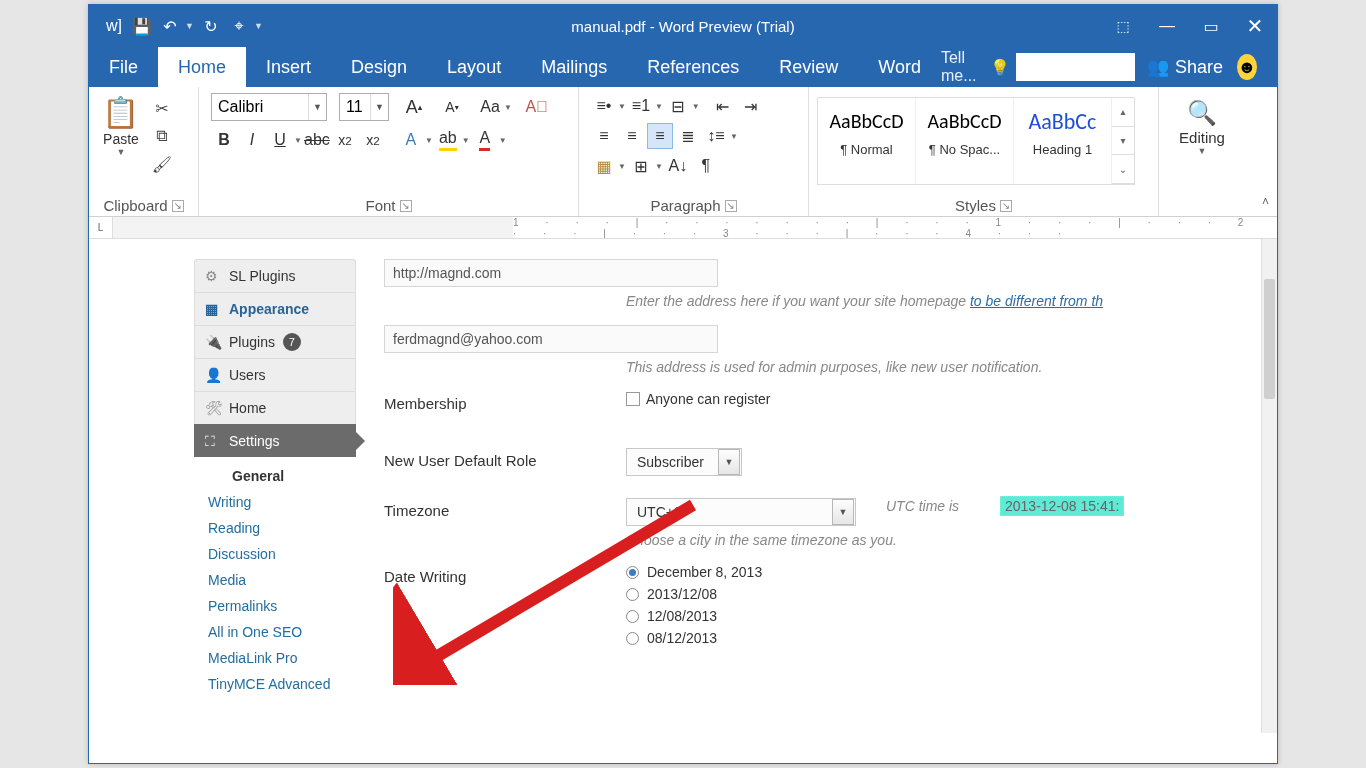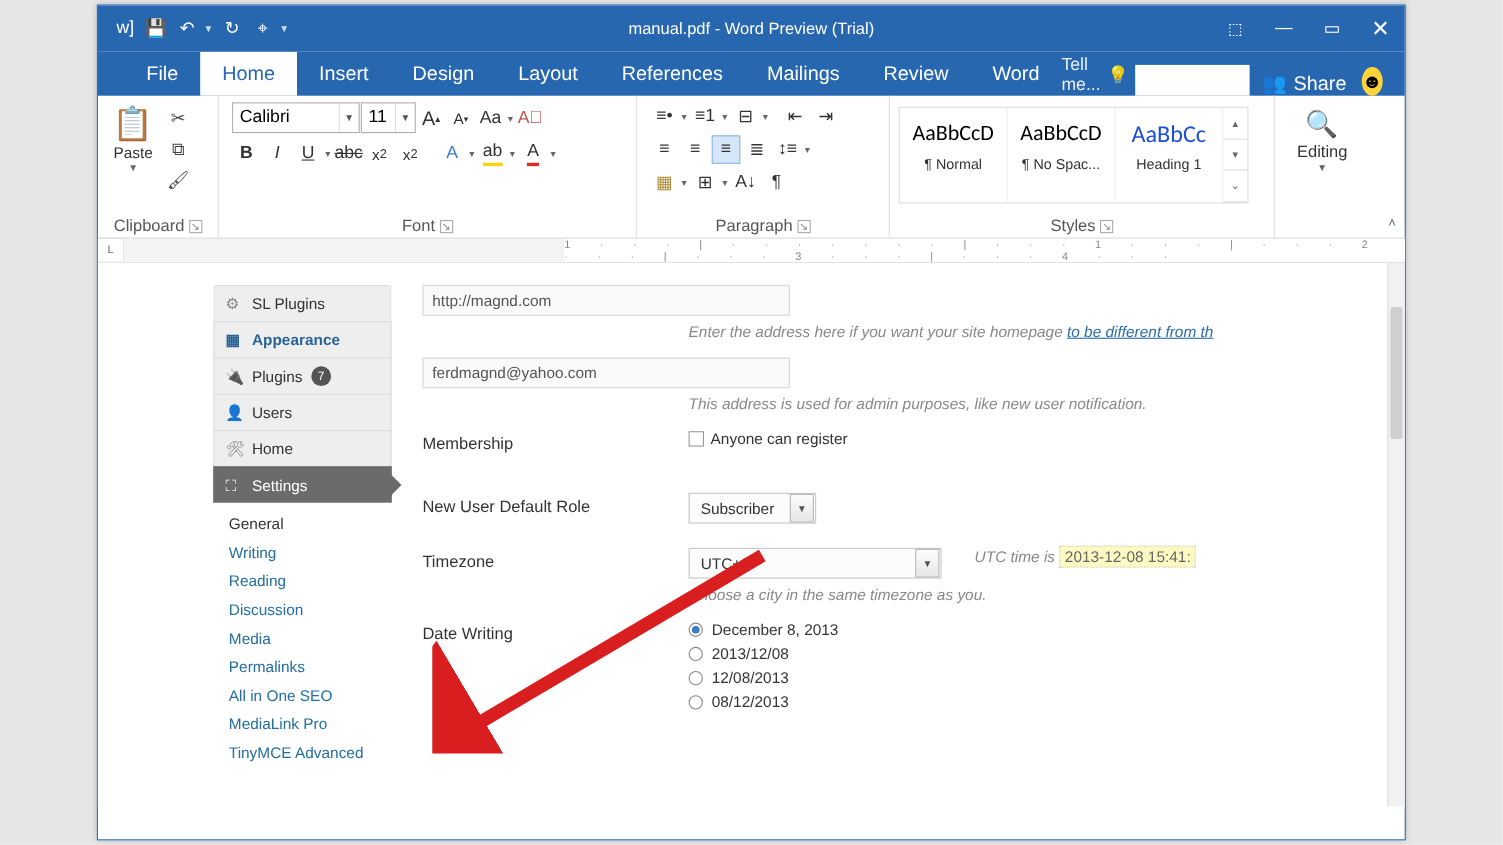--- a/index.html
+++ b/index.html
@@ -9,21 +9,21 @@
   .titlebar { height: 42px; background: #2767b0; color: #fff; display: flex; align-items: center; position: relative; }
   .qat { display: flex; align-items: center; gap: 6px; padding-left: 14px; }
   .qat .btn, .qat .sep { display: inline-flex; align-items: center; justify-content: center; width: 22px; height: 24px; color: #fff; font-size: 16px; }
   .qat .caret { font-size: 9px; margin-left: -2px; color: #cde; }
   .title { position: absolute; left: 0; right: 0; text-align: center; font-size: 15px; pointer-events: none; }
   .wincontrols { margin-left: auto; display: flex; }
   .wincontrols .c { width: 44px; height: 42px; display: flex; align-items: center; justify-content: center; font-size: 16px; color: #fff; }
   .wincontrols .c.close { font-size: 20px; }
   .wincontrols .c.popout { font-size: 14px; }
   
-  .tabs { height: 40px; background: #2767b0; display: flex; align-items: flex-end; padding-left: 24px; }
+  .tabs { height: 40px; background: #2767b0; display: flex; align-items: center; padding-left: 0; }
   .tab { padding: 0 20px; height: 40px; line-height: 40px; color: #fff; font-size: 18px; cursor: pointer; }
   .tab.file { color: #fff; }
   .tab.active { background: #fff; color: #2767b0; }
   .tabs .spacer { flex: 1; }
   .tellme { color: #fff; font-size: 16px; opacity: .9; margin-right: 6px; display:flex; align-items:center; gap:6px;}
   .tellsearch { width: 155px; height: 28px; background: #fff; margin-right: 8px; }
   .shareicon { width: 20px; color: #fff; font-size: 18px; margin: 0 4px; }
   .share { color: #fff; font-size: 18px; margin: 0 14px 0 4px; }
   .smiley { width: 26px; height: 26px; border-radius: 50%; background: #ffd43b; margin-right: 20px; display:flex;align-items:center;justify-content:center;font-size:18px;}
   
@@ -33,21 +33,21 @@
   .group .label .dlg { font-size: 10px; color: #888; border:1px solid #aaa; width:12px; height:12px; display:inline-flex;align-items:center;justify-content:center; cursor:pointer;}
   .group-body { display: flex; gap: 6px; padding: 4px 0; }
   
   .paste { width: 48px; text-align: center; }
   .paste .icon { font-size: 30px; height: 36px; }
   .paste .txt { font-size: 14px; color: #333;}
   .paste .car { font-size: 9px; color: #666;}
   .smallcol { display:flex; flex-direction:column; gap:6px; justify-content:space-around; padding-top:2px;}
   .smallbtn { width: 22px; height: 22px; display:flex;align-items:center;justify-content:center;font-size:16px;color:#444;}
   
-  .fontrow1 { display:flex; gap:1px; align-items:flex-end; margin-bottom:6px;}
+  .fontrow1 { display:flex; gap:12px; align-items:center; margin-bottom:6px;}
   .combo { border:1px solid #adadad; height:28px; display:flex; align-items:center; background:#fff;}
   .combo input { border:none; outline:none; font-size:16px; padding:0 6px; width: 96px;}
   .combo.size input { width: 30px; }
   .combo .dd { width:18px; text-align:center; font-size:9px; color:#555; border-left:1px solid #ddd; height:100%; display:flex;align-items:center;justify-content:center;}
   .ibtn { width:26px; height:26px; display:inline-flex;align-items:center;justify-content:center;font-size:16px;color:#333;position:relative;}
   .ibtn.small { font-size:14px;}
   .fontrow2 { display:flex; gap:2px; align-items:center;}
   .split { display:inline-flex;align-items:center;}
   .split .dd { font-size:8px; color:#666; margin-left:1px;}
   
@@ -84,34 +84,34 @@
   .sitem.first { border-top-left-radius:3px; border-top-right-radius:3px;}
   .sitem.active { background:#6b6b6b; color:#fff; border-color:#6b6b6b;}
   .sitem.active::after { content:""; position:absolute; right:-10px; top:6px; border-left:10px solid #6b6b6b; border-top:10px solid transparent; border-bottom:10px solid transparent;}
   .sitem .ic { width:16px; font-size:14px; color:#888;}
   .sitem.active .ic { color:#eee;}
   .sitem .badge { background:#555; color:#fff; border-radius:50%; width:18px; height:18px; font-size:11px; display:inline-flex;align-items:center;justify-content:center;}
   .sitem.appearance { font-weight:bold; color:#2a6496;}
   .sitem.appearance .ic { color:#2a6496;}
   .sublist { padding: 6px 0 0 14px; }
   .sublist div { padding:5px 0; font-size:14px; color:#236ea0; cursor:pointer;}
-  .sublist div.cur { color:#333; font-weight:normal;}
+  .sublist div.cur { color:#333; font-weight:bold;margin-left:24px;}
   .wpmain { flex:1; padding-left:28px;}
   .frow { display:flex; margin-bottom:6px; }
   .flabel { width:242px; font-size:15px; color:#333; padding-top:4px;}
   .fhint { font-size:14px; color:#888; font-style:italic; margin:2px 0 16px 242px;}
   .fhint a { color:#2a6da8; text-decoration:underline; font-style:italic;}
   .txtinput { width:334px; height:28px; border:1px solid #d6d6d6; background:#fafafa; padding:0 8px; font-size:14px; color:#555;}
   .chk { width:14px; height:14px; border:1px solid #999; display:inline-block; margin-right:6px; vertical-align:-2px;}
   .sel { display:inline-flex; border:1px solid #c7c7c7; height:28px; align-items:center; background:#fcfcfc;}
   .sel span { padding:0 10px; font-size:14px;}
   .sel .ddb { width:20px; height:26px; border:1px solid #b7b7b7; margin:0 1px 0 4px; background:linear-gradient(#fdfdfd,#e6e6e6); display:flex;align-items:center;justify-content:center;font-size:9px;color:#555;}
   .sel.wide { width:230px; justify-content:space-between;}
   .utc { font-size:14px; color:#888; font-style:italic; margin-left:30px;}
-  .utc .val { background:#fef9c3; padding:1px 4px; color:#666; font-style:normal; border:1px dotted #ccc;}
+  .utc .val { background:#5eead4; padding:1px 4px; color:#666; font-style:normal; border:1px dotted #ccc;margin-left:37px;}
   .radio { width:13px;height:13px; border:1px solid #888; border-radius:50%; display:inline-block; margin-right:8px; vertical-align:-2px; position:relative;}
   .radio.on::after { content:""; position:absolute; left:2px; top:2px; width:7px; height:7px; background:#3b7cc4; border-radius:50%;}
   .dopt { margin-bottom:6px; font-size:14px; color:#333;}
   
   .arrow { position:absolute; left:304px; top:490px; width:310px; height:190px; pointer-events:none; z-index:50;}
   
   .status { position:absolute; left:0; right:0; bottom:0; height:30px; background:#f1f1f1; border-top:1px solid #d9d9d9; display:flex; align-items:center; font-size:15px; color:#555; padding:0 14px;}
   .status .sp { flex:1;}
   .status .vbtn { width:34px; height:24px; display:inline-flex;align-items:center;justify-content:center; margin:0 1px; font-size:14px; color:#666;}
   .status .vbtn.act { background:#d0d0d0;}
@@ -145,22 +145,22 @@
       <div class="c close">✕</div>
     </div>
   </div>
 
   <div class="tabs">
     <div class="tab file">File</div>
     <div class="tab active">Home</div>
     <div class="tab">Insert</div>
     <div class="tab">Design</div>
     <div class="tab">Layout</div>
+    <div class="tab">Mailings</div>
     <div class="tab">References</div>
-    <div class="tab">Mailings</div>
     <div class="tab">Review</div>
     <div class="tab">Word</div>
     <div class="spacer"></div>
     <div class="tellme">
         <span>Tell me...</span>
         <span>💡</span>
       </div>
     <div class="tellsearch"></div>
     <div class="shareicon">👥</div>
     <div class="share">Share</div>

